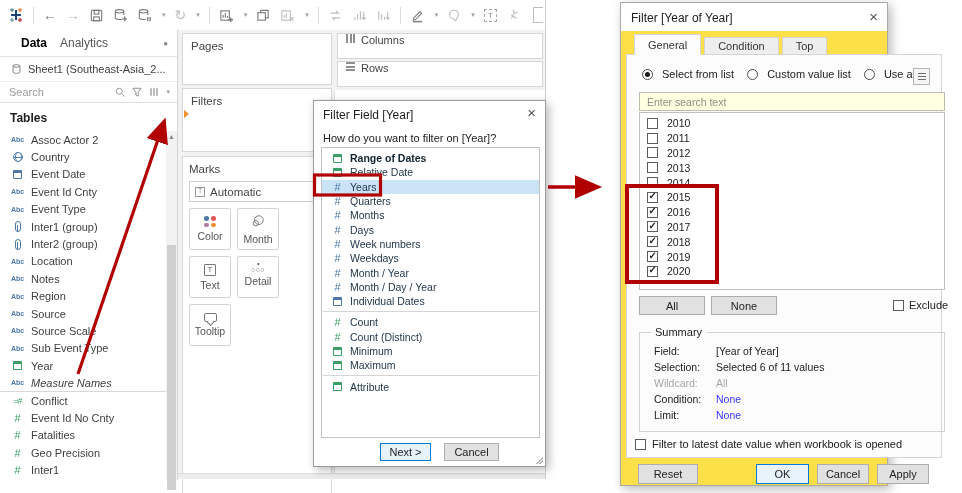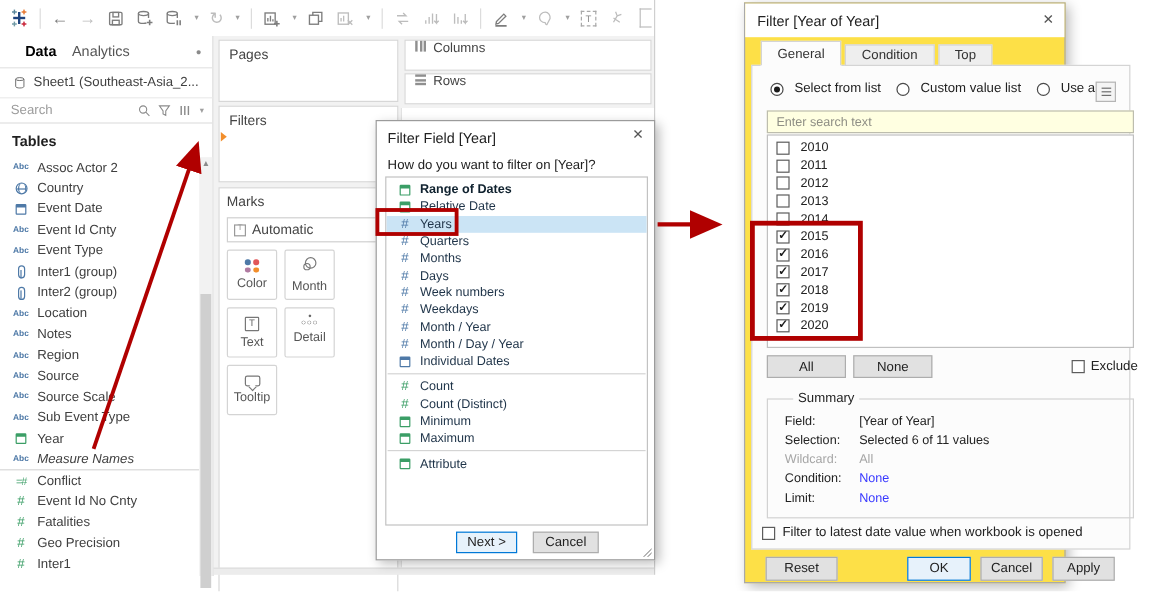--- a/index.html
+++ b/index.html
@@ -147,21 +147,21 @@
          padding-top:3px;overflow:hidden}
   .yrow{display:flex;align-items:center;height:14.8px;padding-left:7px;gap:9px}
   .yrow .lbl{font-size:10.5px;color:#222}
   .cb{width:11px;height:11px;min-width:11px;border:1px solid #5c5c5c;background:#fff;position:relative;display:inline-block}
   .cb.checked::after{content:"✓";position:absolute;left:0.5px;top:-2.5px;font-size:10px;font-weight:bold;color:#1a1a1a}
   .allbtn{left:12px;top:241px;width:66px;height:19px}
   .nonebtn{left:84px;top:241px;width:66px;height:19px}
   .excl{position:absolute;left:266px;top:244px;display:flex;align-items:center;gap:5px}
   .excl .lbl{font-size:11px;color:#222}
   .sumbox{position:absolute;left:12px;top:277px;width:306px;height:100px;border:1px solid #d2d2d2}
-  .sumleg{position:absolute;left:21px;top:-7px;background:#fcfcfc;padding:0 4px;font-size:11px;color:#222}
+  .sumleg{position:absolute;left:11px;top:-7px;background:#fcfcfc;padding:0 4px;font-size:11px;color:#222}
   .sumrows{position:absolute;left:14px;top:10px;right:6px}
   .sumrow{display:flex;height:16px;align-items:center}
   .slab{width:62px;font-size:10.5px;color:#222}
   .sval{font-size:10.5px;color:#222}
   .muted .slab,.muted .sval{color:#a6a6a6}
   .link .sval{color:var(--link)}
   .latest{position:absolute;left:8px;top:383px;display:flex;align-items:center;gap:6px}
   .latest .lbl{font-size:11px;color:#222}
   .fybtns .winbtn{height:20px}
   .fy-reset{left:17px;top:461px;width:60px}

